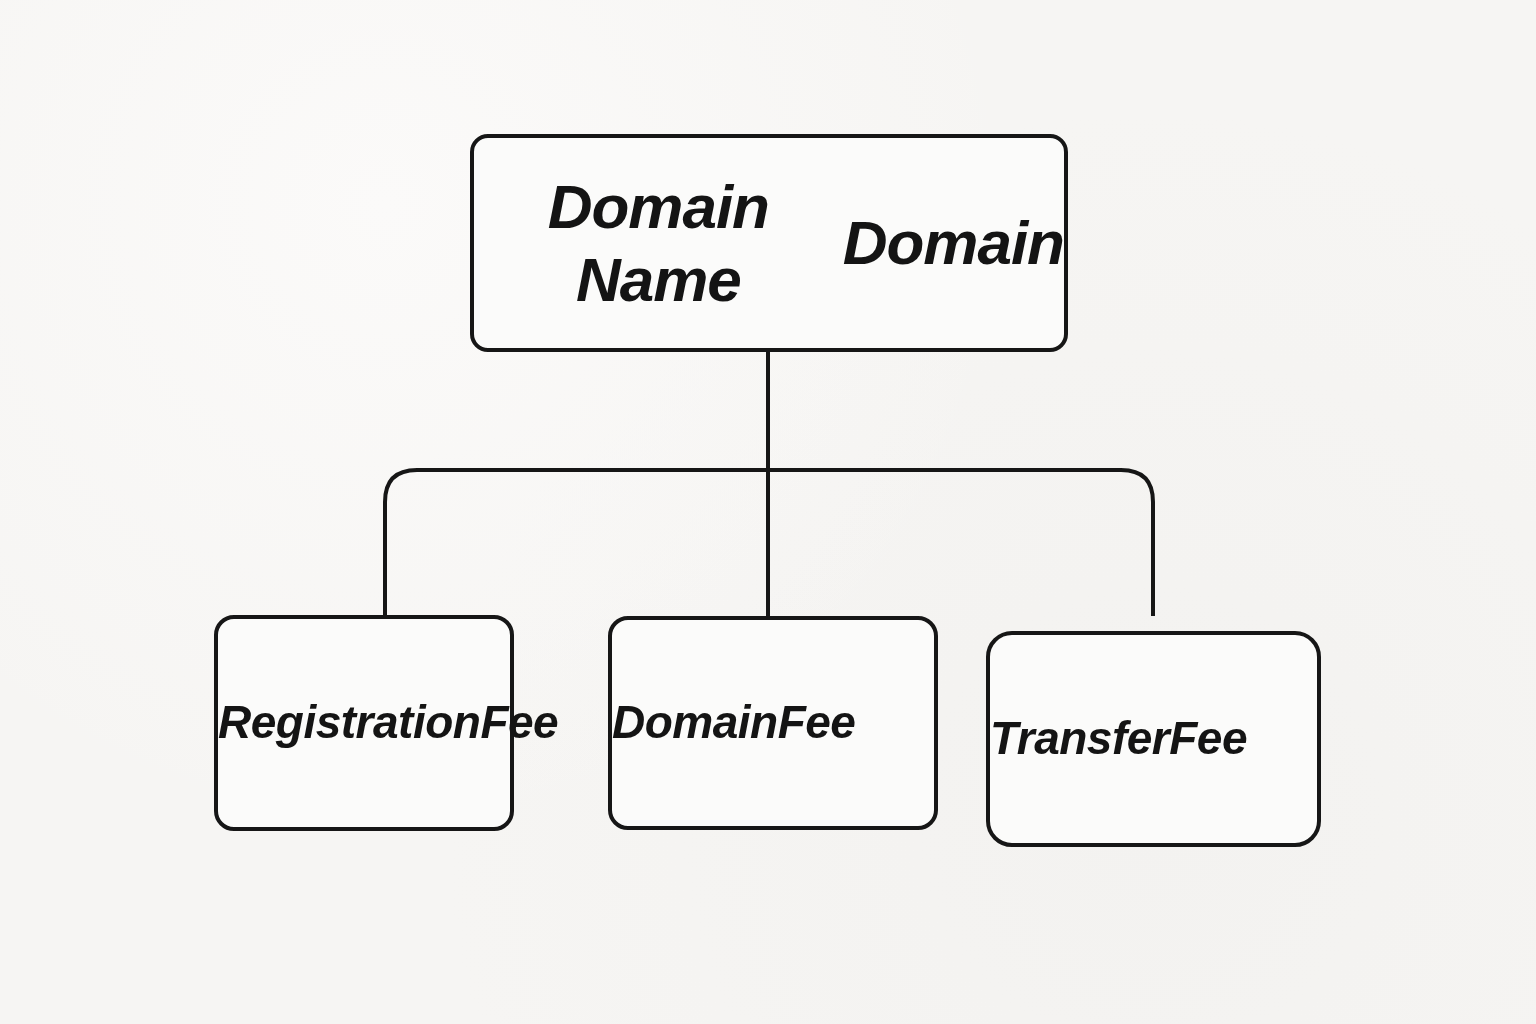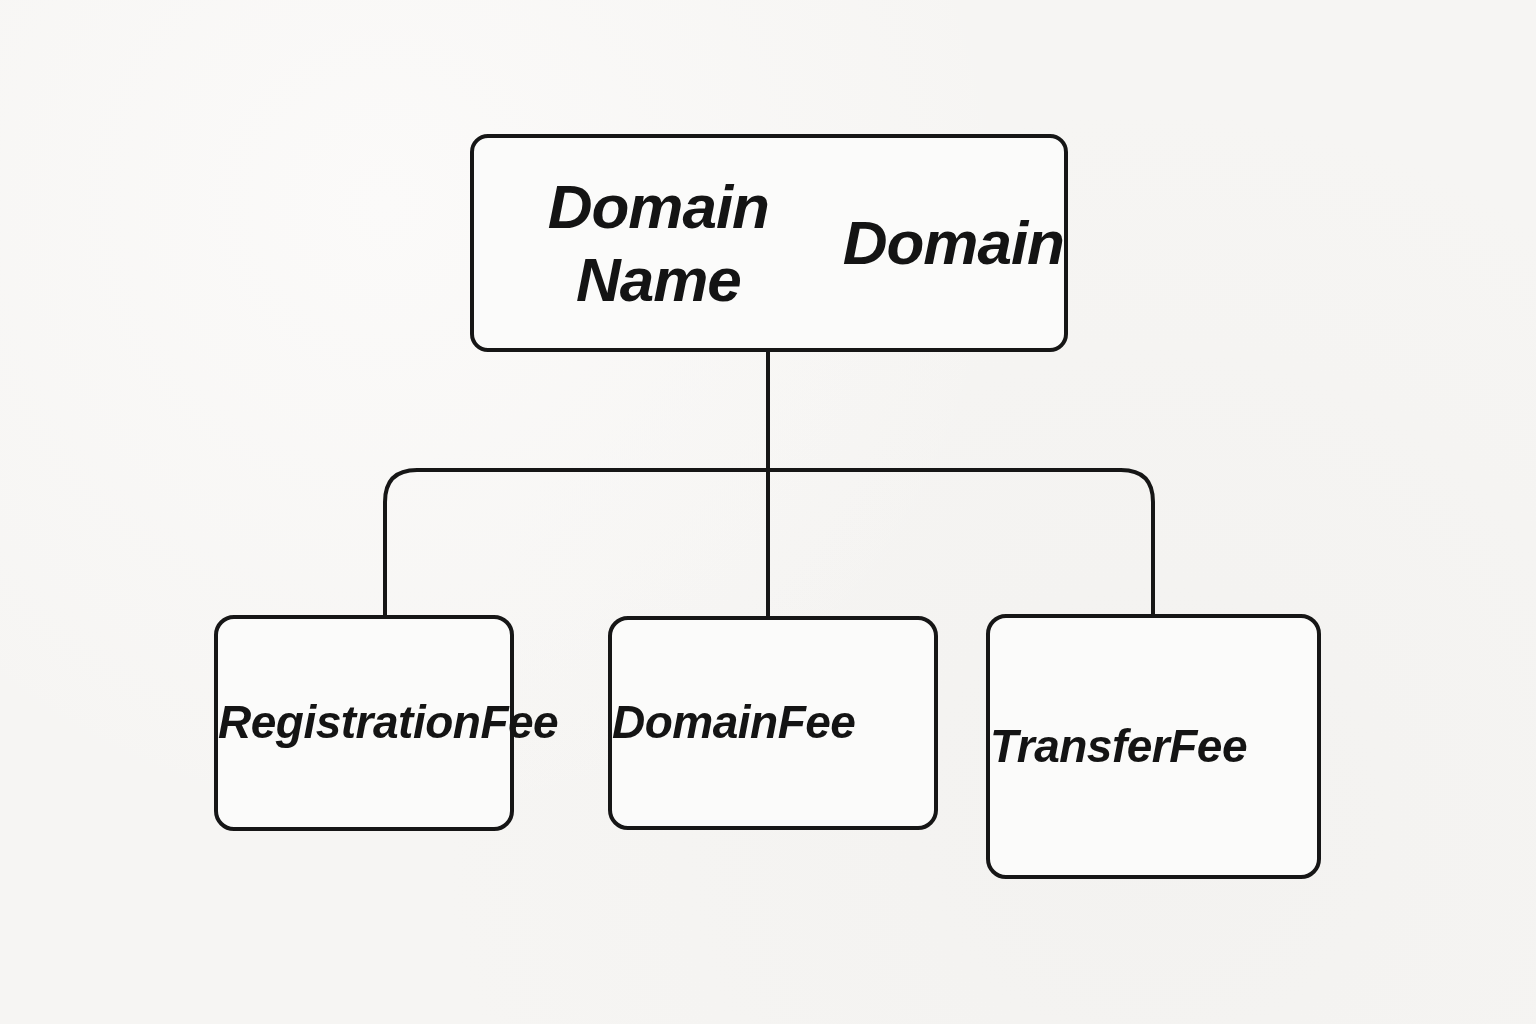--- a/index.html
+++ b/index.html
@@ -67,23 +67,24 @@
     height: 216px;
   }
   .node-renewal {
     left: 608px;
     top: 616px;
     width: 330px;
     height: 214px;
   }
   .node-transfer {
     left: 986px;
-    top: 614px;
+    top: 631px;
     width: 335px;
-    height: 265px;
+    height: 216px;
+    border-radius: 26px;
   }
 </style>
 </head>
 <body>
 
 <div class="canvas">
 
   <svg class="connectors" viewBox="0 0 1536 1024">
 
     <path d="M 768 350 L 768 618" fill="none" stroke="#161616" stroke-width="4"></path>

